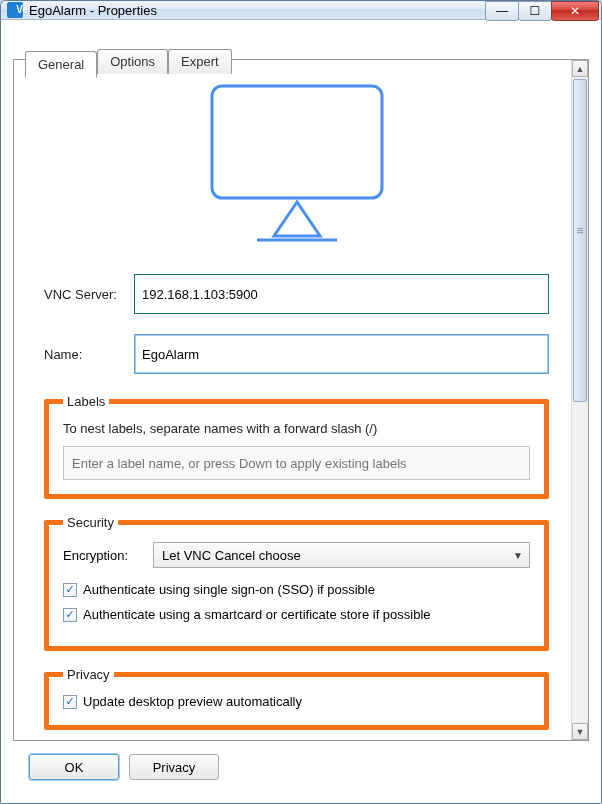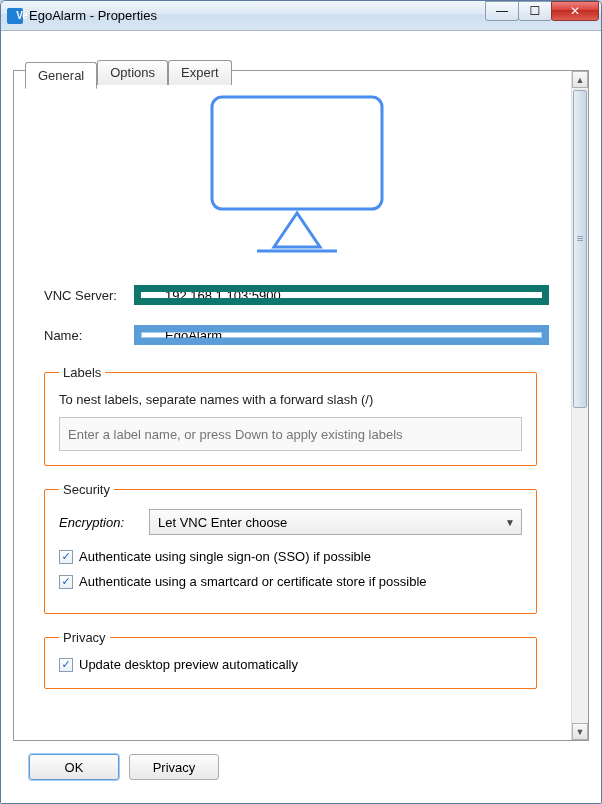--- a/index.html
+++ b/index.html
@@ -142,36 +142,36 @@
     display:flex;
     align-items:center;
     margin-bottom:20px;
   }
   .form-row label {
     width:90px;
     color:#222;
   }
   .form-row input[type=text] {
     flex:1;
-    height:20px;
-    border:7px solid #0f766e;
-    padding:2px 24px;
+    height:40px;
+    border:1px solid #0f766e;
+    padding:2px 7px;
     font-family:inherit;
     font-size:13px;
     outline:none;
   }
   .form-row input[type=text]:focus,
   .form-row input.focused {
     border-color:#5b9dd9;
     box-shadow:0 0 0 1px #a5cdee inset;
   }
   fieldset.group {
-    border:1px solid #f97316;
+    border:5px solid #f97316;
     border-radius:2px;
-    margin:8px 12px 16px 0;
+    margin:8px 0 16px 0;
     padding:12px 14px 14px 14px;
   }
   fieldset.group legend {
     padding:0 4px;
     color:#222;
     font-size:13px;
   }
   .hint {
     color:#222;
     margin-bottom:10px;
@@ -184,21 +184,21 @@
     background:#f9f9f9;
     color:#7a7a7a;
     font-family:inherit;
     font-size:13px;
   }
   .select-row {
     display:flex;
     align-items:center;
     margin-bottom:14px;
   }
-  .select-row label{width:90px;font-style:italic;}
+  .select-row label{width:90px;}
   .select {
     flex:1;
     height:26px;
     border:1px solid #adadad;
     background:linear-gradient(to bottom,#fcfcfc,#ececec);
     display:flex;align-items:center;
     padding:0 8px;
     position:relative;
     cursor:default;
   }
@@ -300,21 +300,21 @@
           <div class="hint">To nest labels, separate names with a forward slash (/)</div>
           <input type="text" class="placeholder-input" placeholder="Enter a label name, or press Down to apply existing labels" style="">
         </fieldset>
 
         <fieldset class="group">
           <legend>Security</legend>
 
           <div class="select-row">
             <label>Encryption:</label>
             <div class="select">
-              <span>Let VNC Enter choose</span>
+              <span>Let VNC Cancel choose</span>
               <span class="chev">▼</span>
             </div>
           </div>
 
           <div class="check-row">
             <div class="checkbox">
                 <span>✓</span>
               </div>
             <span>Authenticate using single sign-on (SSO) if possible</span>
           </div>

